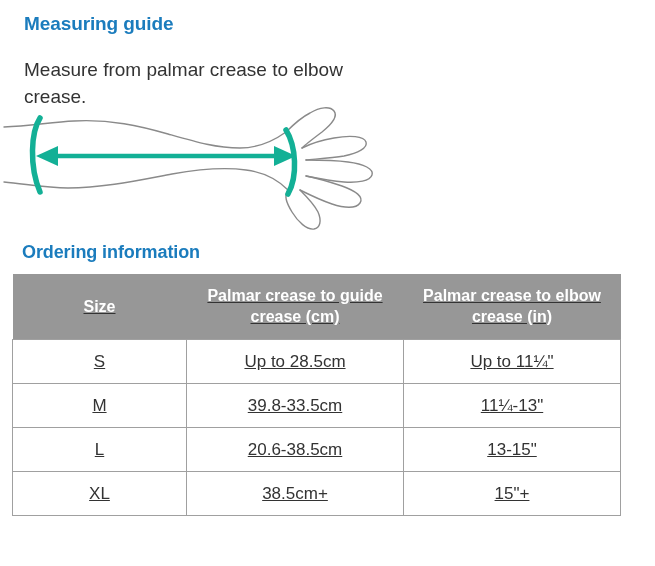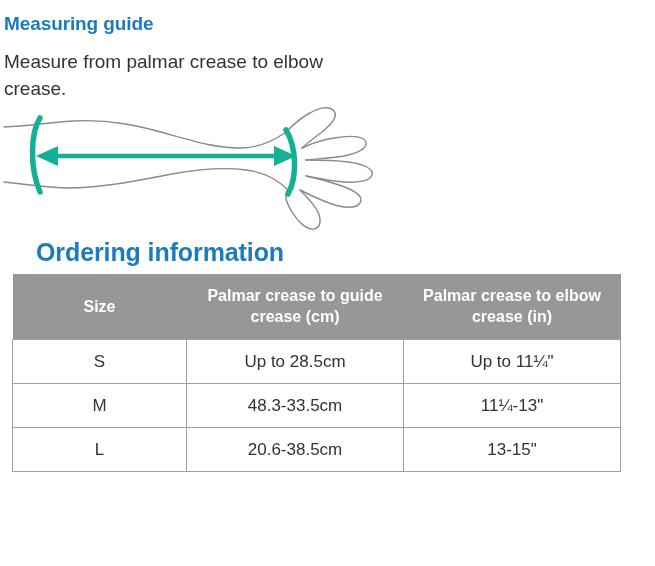--- a/index.html
+++ b/index.html
@@ -19,38 +19,38 @@
   .page {
     position: absolute;
     left: 0; top: 0;
     width: 655px;
     height: 566px;
   }
 
   
   .measuring-guide {
     position: absolute;
-    left: 4px;
+    left: 24px;
     top: 12px;
     width: 600px;
   }
   .section-heading {
     font-size: 19px;
     font-weight: bold;
     color: #1b7cbd;
     letter-spacing: -0.1px;
     line-height: 24px;
     margin: 0;
   }
   .guide-text {
     font-size: 19px;
     font-weight: normal;
     color: #333333;
     line-height: 27px;
-    margin: 12px 0 0 0;
+    margin: 20px 0 0 0;
     max-width: 360px;
   }
 
   
   .illustration {
     position: absolute;
     left: 0px;
     top: 104px;
     width: 420px;
     height: 132px;
@@ -60,32 +60,33 @@
   }
 
   
   .ordering-info {
     position: absolute;
     left: 12px;
     top: 240px;
     width: 620px;
   }
   .ordering-heading {
-    font-size: 25px;
+    font-size: 18px;
     font-weight: bold;
     color: #1b7cbd;
     letter-spacing: -0.1px;
     line-height: 24px;
-    margin: 0 0 10px 24px;
+    margin: 0 0 10px 10px;
   }
 
   table.size-table {
     border-collapse: collapse;
     width: 608px;
     table-layout: fixed;
+    text-decoration: underline;
   }
   table.size-table th {
     background: #979797;
     color: #ffffff;
     font-size: 16px;
     font-weight: bold;
     line-height: 21px;
     text-align: center;
     padding: 11px 6px 12px 6px;
     border: none;
@@ -172,25 +173,30 @@
         </tr>
       </thead>
       <tbody>
         <tr>
           <td>S</td>
           <td>Up to 28.5cm</td>
           <td>Up to 11¼"</td>
         </tr>
         <tr>
           <td>M</td>
-          <td>48.3-33.5cm</td>
+          <td>39.8-33.5cm</td>
           <td>11¼-13"</td>
         </tr>
         <tr>
           <td>L</td>
           <td>20.6-38.5cm</td>
           <td>13-15"</td>
         </tr>
+        <tr>
+          <td>XL</td>
+          <td>38.5cm+</td>
+          <td>15"+</td>
+        </tr>
       </tbody>
     </table>
   </div>
 
 </div>
 
 </body></html>

